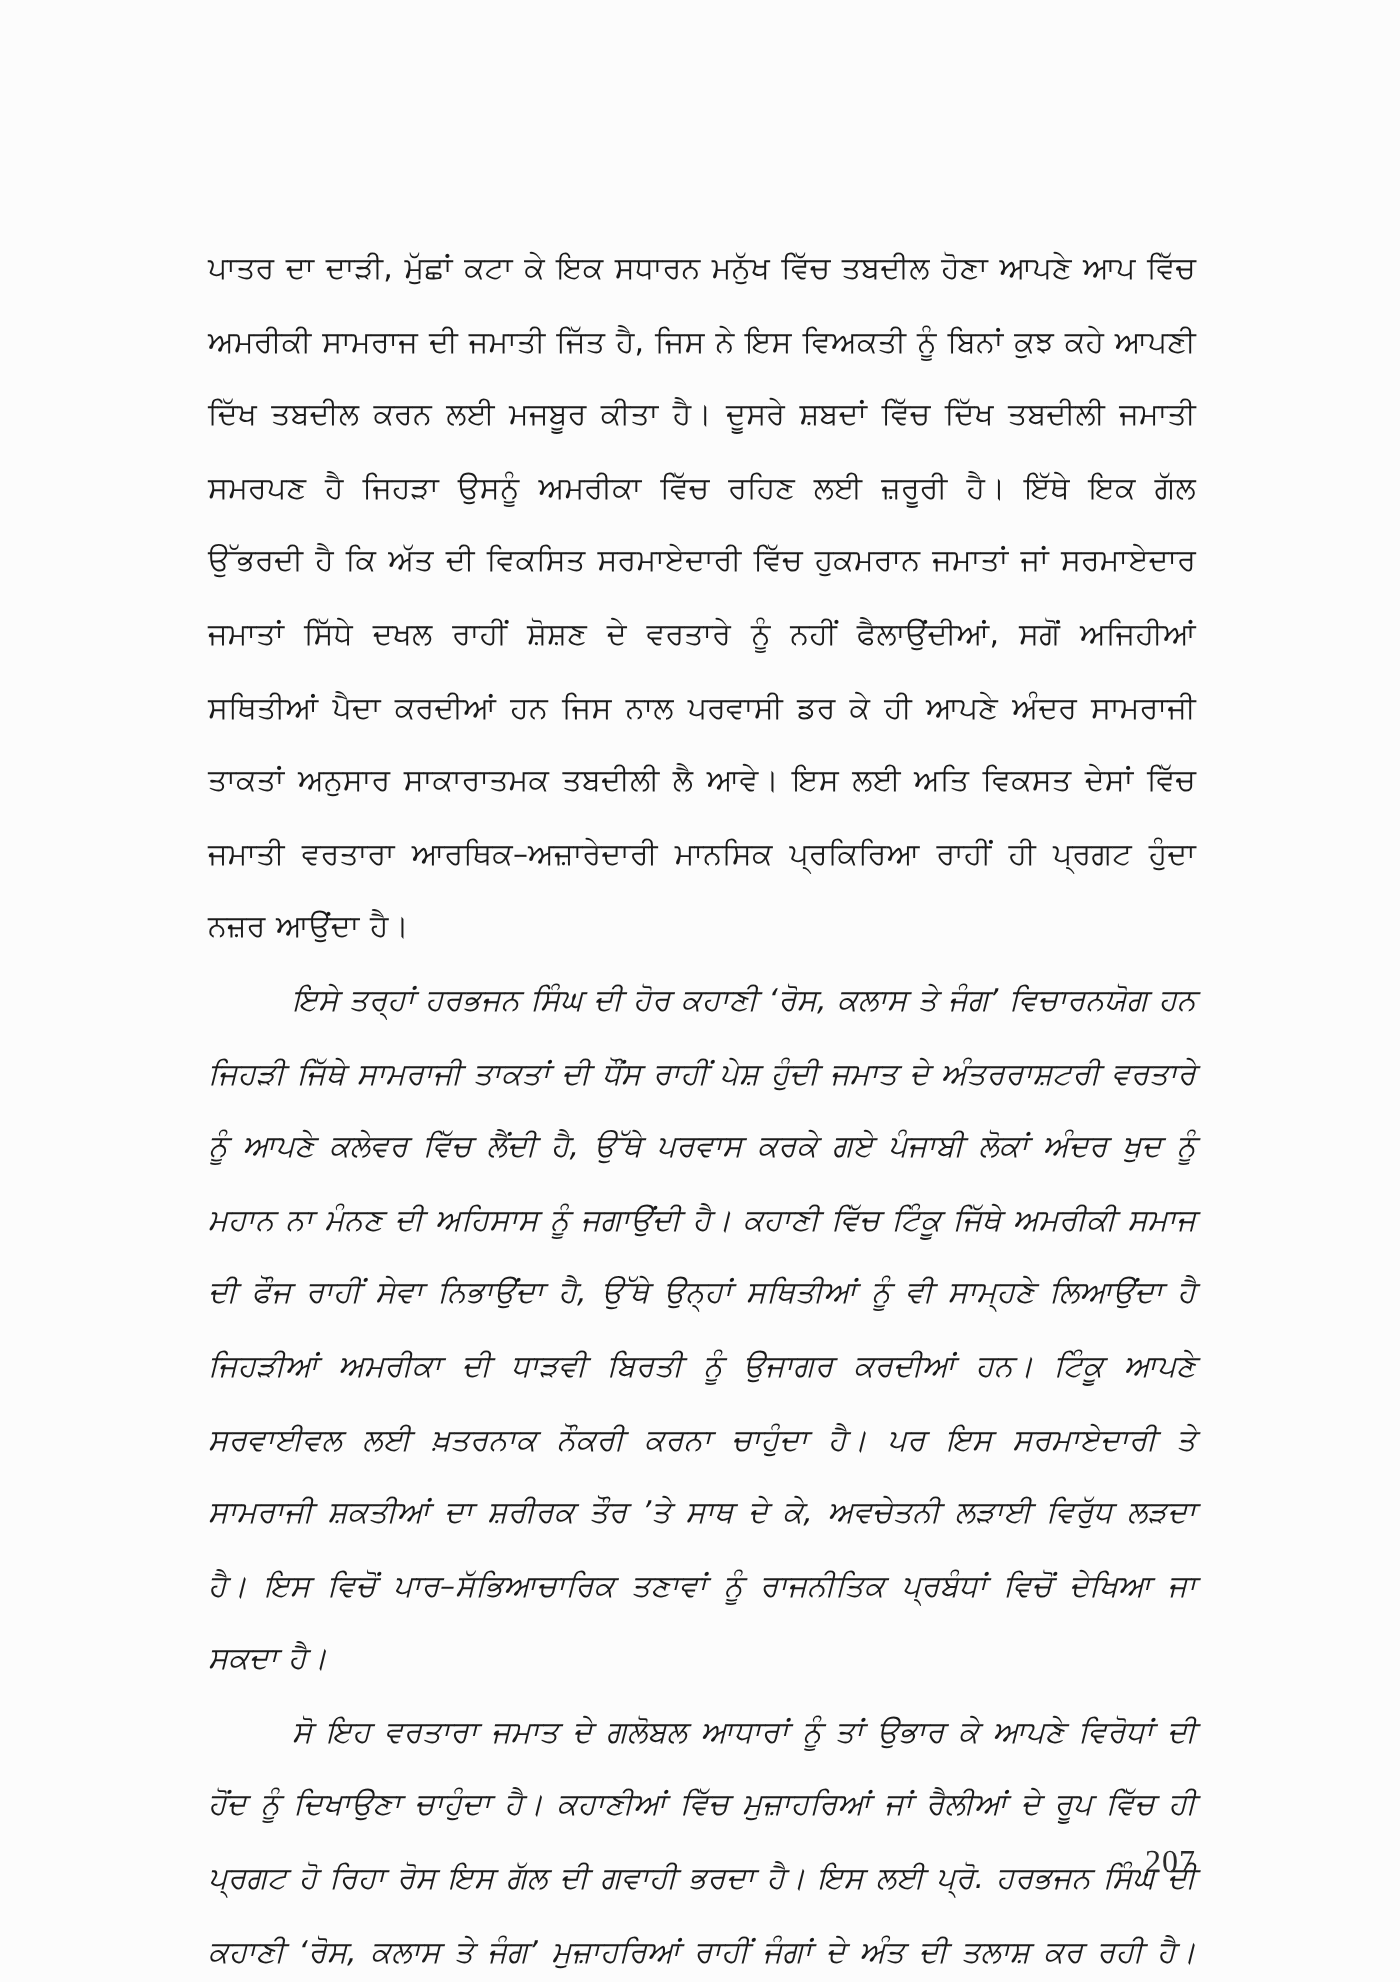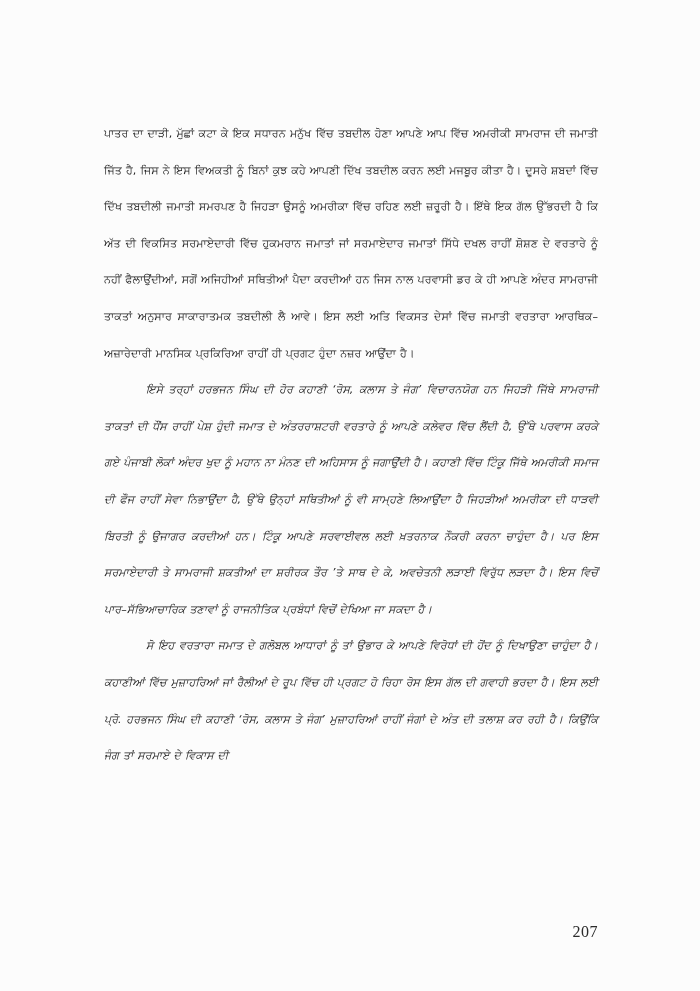--- a/index.html
+++ b/index.html
@@ -27,21 +27,21 @@
     left: 104px;
     top: 116px;
     width: 494px;
   }
 
   .para {
     margin: 0;
     padding: 0;
     text-align: justify;
     text-justify: inter-word;
-    font-size: 11px;
+    font-size: 15px;
     line-height: 36.6px;
     color: #1b1b1b;
     font-family: "DejaVu Sans", "Liberation Sans", sans-serif;
     letter-spacing: 0.1px;
     word-spacing: 0.4px;
     -webkit-font-smoothing: antialiased;
   }
 
   .para + .para {
     margin-top: 0;

